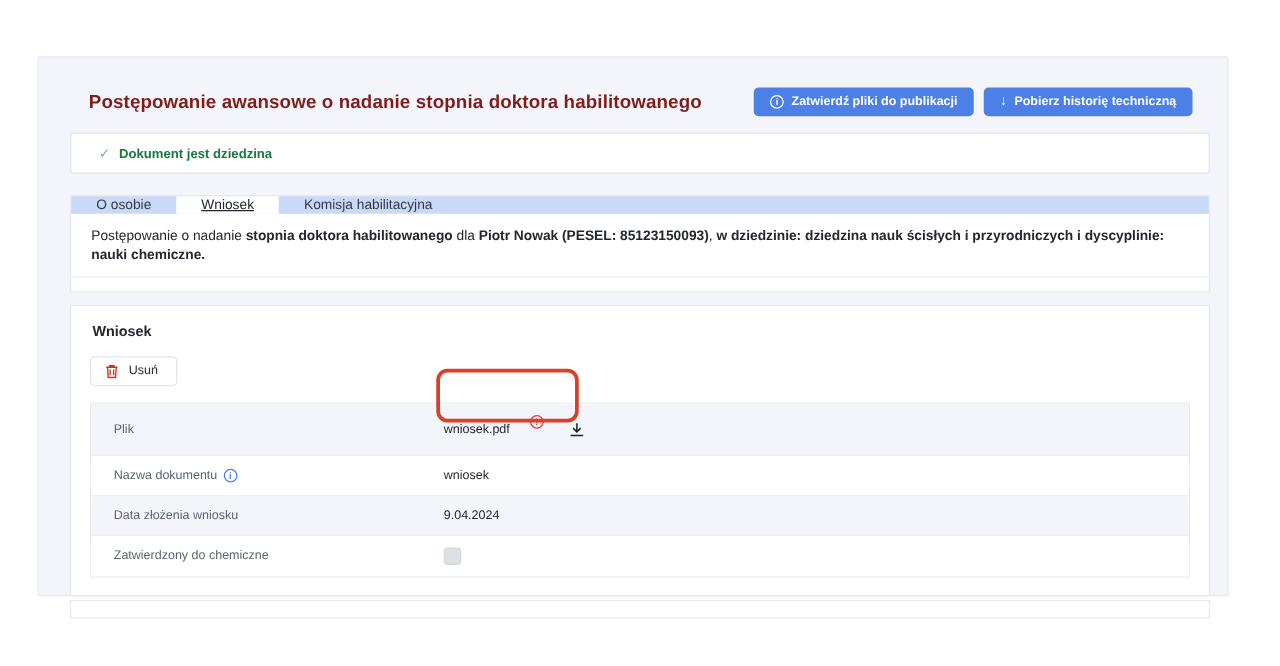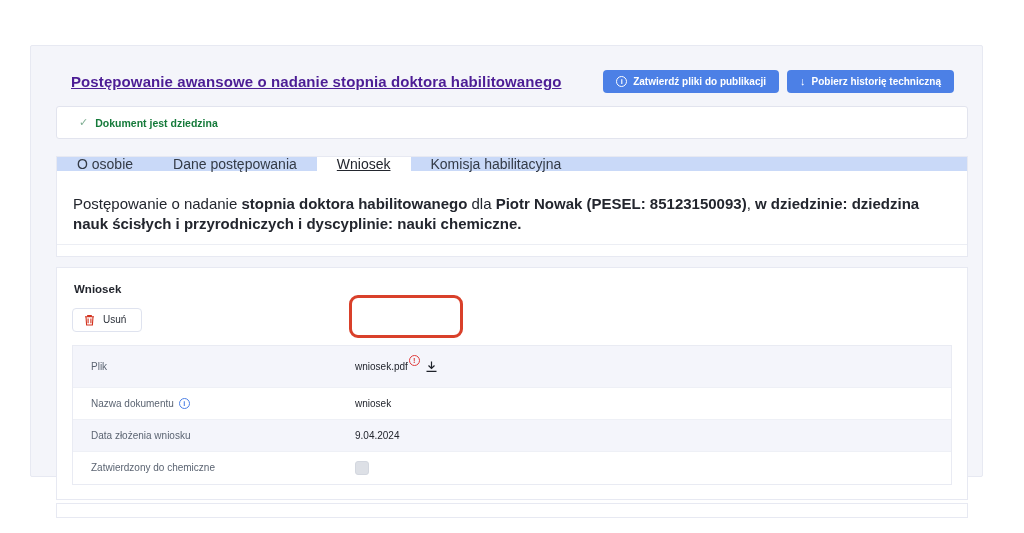--- a/index.html
+++ b/index.html
@@ -8,21 +8,21 @@
     position:relative; width:1024px; height:533px; overflow:hidden;
     background:#fff; font-family:"Liberation Sans", sans-serif; color:#23262e;
   }
   .card {
     position:absolute; left:30px; top:45px; width:953px; height:432px;
     background:#f4f5fa; border:1px solid #e7e9f2; border-radius:2px;
   }
   
   .header { display:flex; align-items:center; justify-content:space-between;
             padding:24px 28px 13px 40px; }
-  .page-title { font-size:15px; font-weight:700; color:#4c1d95; letter-spacing:.1px;text-decoration:underline; }
+  .page-title { font-size:15px; font-weight:700; color:#7f1d1d; letter-spacing:.1px; }
   .header-actions { display:flex; gap:8px; }
   .btn-primary {
     display:inline-flex; align-items:center; gap:6px;
     background:#4c80e6; color:#fff; border:none; border-radius:4px;
     font-family:inherit; font-size:10px; font-weight:600; padding:6px 13px; cursor:pointer;
   }
   .icn-circle-i {
     display:inline-flex; align-items:center; justify-content:center;
     width:11px; height:11px; border:1px solid #fff; border-radius:50%;
     font-size:7.5px; font-style:normal; font-weight:700; line-height:1;
@@ -30,44 +30,44 @@
   .icn-dl-arrow { font-size:11px; line-height:1; font-weight:700; }
   
   .alert {
     margin:0 14px 0 25px; background:#fff; border:1px solid #e2e4ee; border-radius:3px;
     padding:9px 22px; font-size:10.5px; font-weight:700; color:#157a3a;
     display:flex; align-items:center; gap:7px;
   }
   .alert .check { color:#7fae92; font-weight:400; font-size:11px; }
   
   .tabs-panel { margin:17px 14px 0 25px; background:#fff; border:1px solid #e7e9f2; }
-  .tab-bar { display:flex; background:#c9d9f8; height:14px; font-size:14px; color:#333a46; }
+  .tab-bar { display:flex; background:#c9d9f8; height:14px; font-size:11px; color:#333a46; }
   .tab { display:flex; align-items:center; padding:0 20px; cursor:pointer; white-space:nowrap; }
   .tab.active { background:#fff; color:#23262e; text-decoration:underline; font-weight:400; }
-  .desc { padding:11px 16px 8px 16px; font-size:15px; color:#23262e; line-height:1.35;margin-top:12px; }
+  .desc { padding:11px 16px 8px 16px; font-size:11px; color:#23262e; line-height:1.35; }
   .desc b { font-weight:700; }
   .tabs-footer { border-top:1px solid #eceef4; height:12px; margin-top:1px; }
   
   .main-panel { margin:10px 14px 0 25px; background:#fff; border:1px solid #e7e9f2;
                 padding:13px 15px 14px 15px; }
   .section-heading { font-size:11.5px; font-weight:700; color:#23262e; margin:2px 0 13px 2px; }
   .delete-btn {
     display:inline-flex; align-items:center; gap:8px; background:#fff;
     border:1px solid #dfe3ef; border-radius:4px; padding:5px 15px 5px 11px;
     font-family:inherit; font-size:10px; color:#2a2f38; cursor:pointer;
   }
   .rows { margin-top:13px; border:1px solid #e9ebf3; }
   .row { display:flex; align-items:center; min-height:32px; font-size:10px;
          border-bottom:1px solid #eef0f6; background:#fff;text-align:right; }
   .row:last-child { border-bottom:none; }
   .row.alt { background:#f4f5fb; }
   .row.file-row { min-height:42px; }
   .row-label { width:282px; flex:0 0 282px; padding-left:18px; color:#5b6472;
                display:flex; align-items:center; gap:5px; }
-  .row-value { color:#23262e; display:flex; align-items:center; gap:1px; }
+  .row-value { color:#23262e; display:flex; align-items:center; gap:16px; }
   .info-blue {
     display:inline-flex; align-items:center; justify-content:center;
     width:11px; height:11px; border:1px solid #4c80e6; border-radius:50%;
     color:#4c80e6; font-size:7.5px; font-weight:700; font-style:normal; cursor:pointer;
   }
   .file-link { color:#23262e; cursor:pointer; }
   .err-circle {
     display:inline-flex; align-items:center; justify-content:center;
     width:11px; height:11px; border:1.3px solid #e03a3a; border-radius:50%;
     color:#e03a3a; font-size:7.5px; font-weight:700; font-style:normal;
@@ -104,21 +104,20 @@
     </div>
 
     <div class="alert">
       <span class="check">✓</span>
       <span>Dokument jest dziedzina</span>
     </div>
 
     <div class="tabs-panel">
       <div class="tab-bar">
         <div class="tab">O osobie</div>
-        <div class="tab">Dane postępowania</div>
         <div class="tab active">Wniosek</div>
         <div class="tab">Komisja habilitacyjna</div>
       </div>
       <div class="desc" id="descriptionText"><span>Postępowanie o nadanie </span><b>stopnia doktora habilitowanego</b><span> dla </span><b>Piotr Nowak (PESEL: 85123150093)</b><span>, </span><b>w dziedzinie: dziedzina nauk ścisłych i przyrodniczych i dyscyplinie: nauki chemiczne.</b></div>
       <div class="tabs-footer"></div>
     </div>
 
     <div class="main-panel">
       <div class="section-heading">Wniosek</div>
       <button class="delete-btn">

